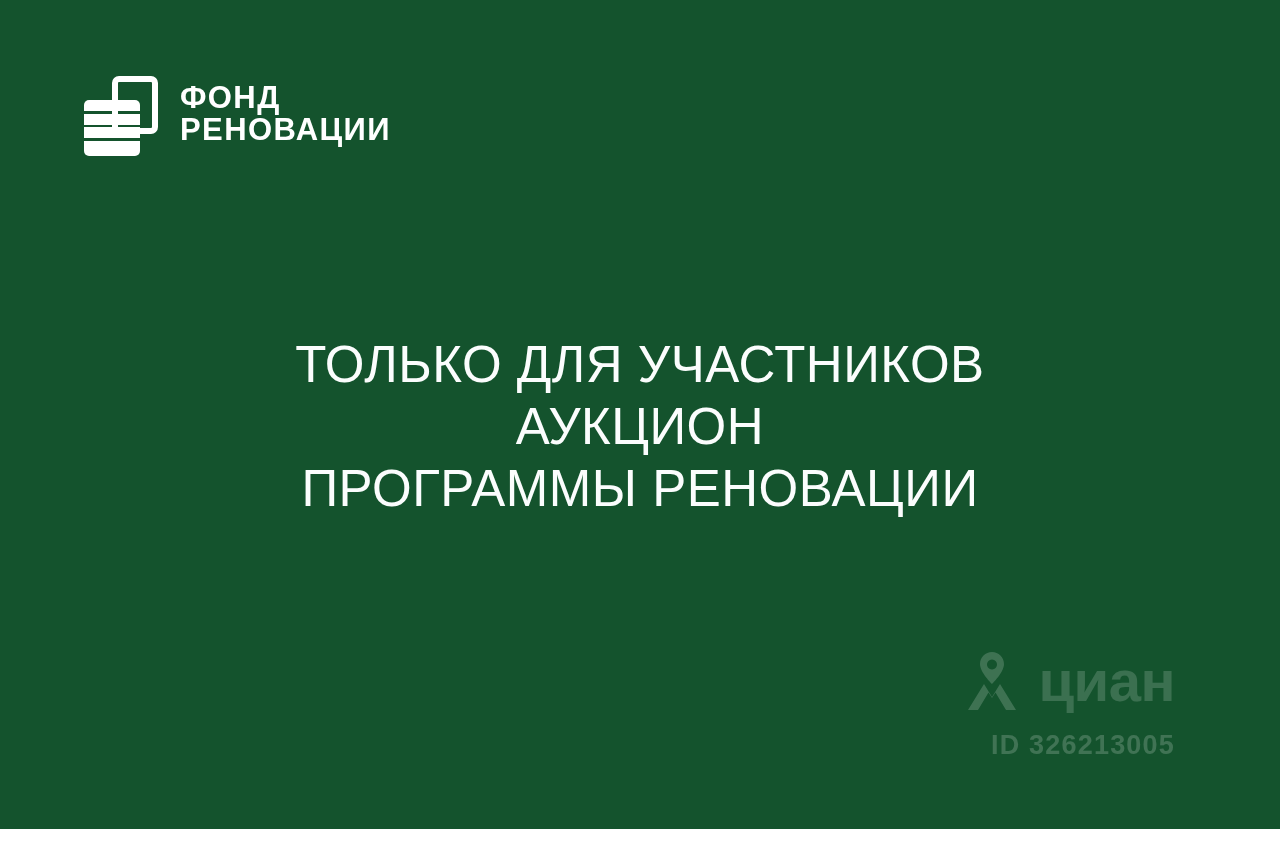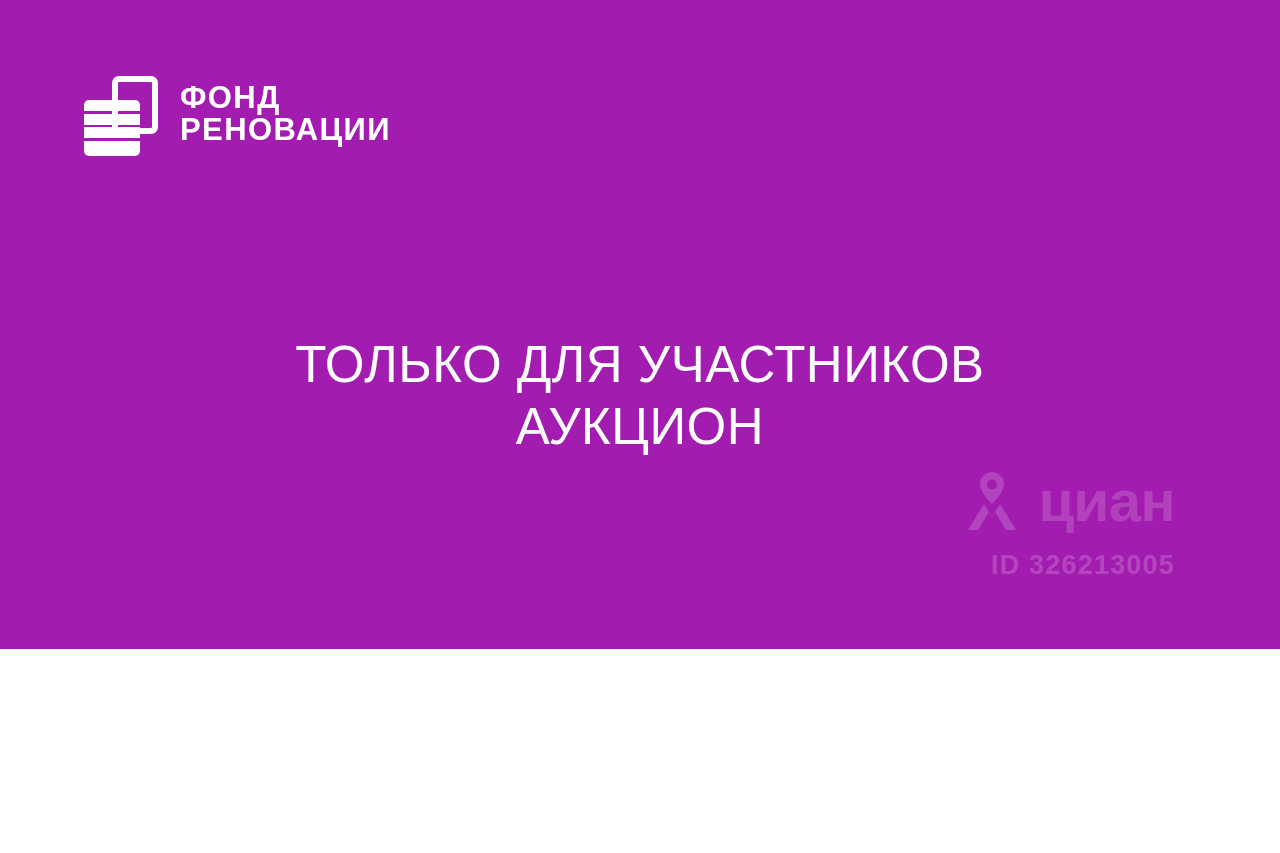--- a/index.html
+++ b/index.html
@@ -4,22 +4,22 @@
 <title>Auction Banner</title>
 <style>
   html, body {
     margin: 0;
     padding: 0;
     background: #ffffff;
   }
   #canvas {
     position: relative;
     width: 1280px;
-    height: 649px;
-    background: #a21caf;
+    height: 829px;
+    background: #14532d;
     overflow: hidden;
     font-family: "Liberation Sans", "DejaVu Sans", sans-serif;
     -webkit-font-smoothing: antialiased;
   }
 
   
   .brand {
     position: absolute;
     left: 84px;
     top: 72px;
@@ -149,20 +149,21 @@
     </div>
     <div class="brand-text">
       <span class="brand-line">ФОНД</span>
       <span class="brand-line">РЕНОВАЦИИ</span>
     </div>
   </div>
 
   <div class="headline">
     <div class="headline-line">ТОЛЬКО ДЛЯ УЧАСТНИКОВ</div>
     <div class="headline-line">АУКЦИОН</div>
+    <div class="headline-line">ПРОГРАММЫ РЕНОВАЦИИ</div>
   </div>
 
   <div class="watermark">
     <div class="wm-row">
       <div class="wm-logo-icon">
         <svg width="52" height="62" viewBox="0 0 52 62" aria-hidden="true">
           <path d="M26 2 C19.4 2 14 7.4 14 14 C14 22.5 26 34 26 34 C26 34 38 22.5 38 14 C38 7.4 32.6 2 26 2 Z
                    M26 9.5 A5 5 0 1 1 25.99 9.5 Z" fill="rgba(255,255,255,0.18)" fill-rule="evenodd"></path>
           <path d="M2 60 L18 34 L26 47 L34 34 L50 60 L40 60 L29.5 42.5 L26 48 L22.5 42.5 L12 60 Z" fill="rgba(255,255,255,0.18)"></path>
         </svg>

